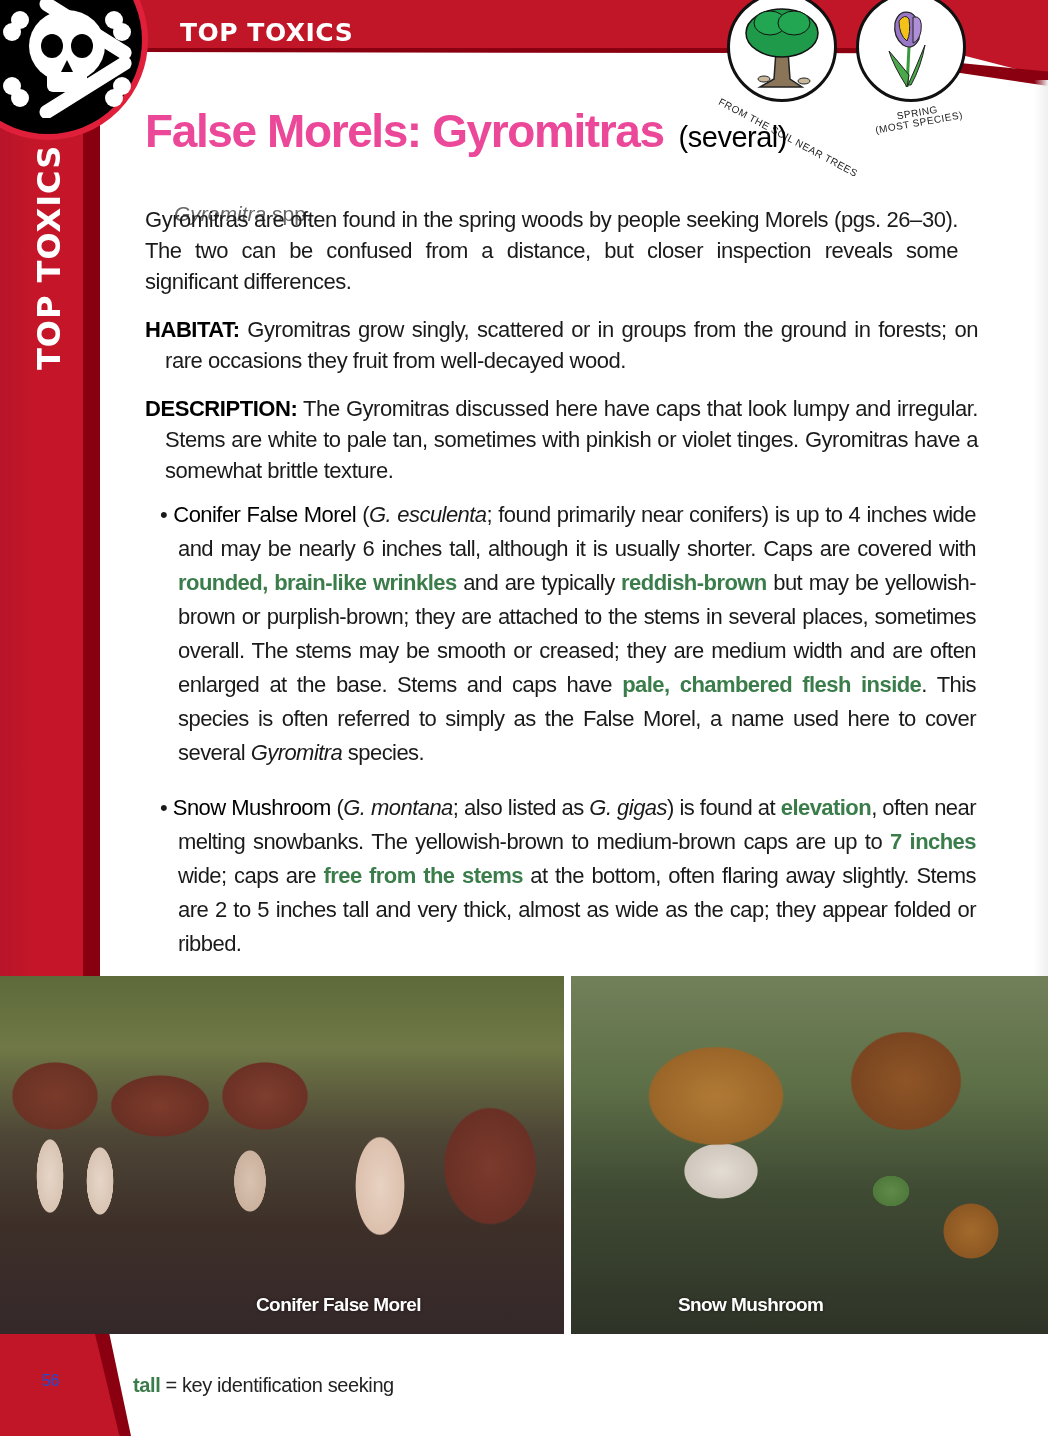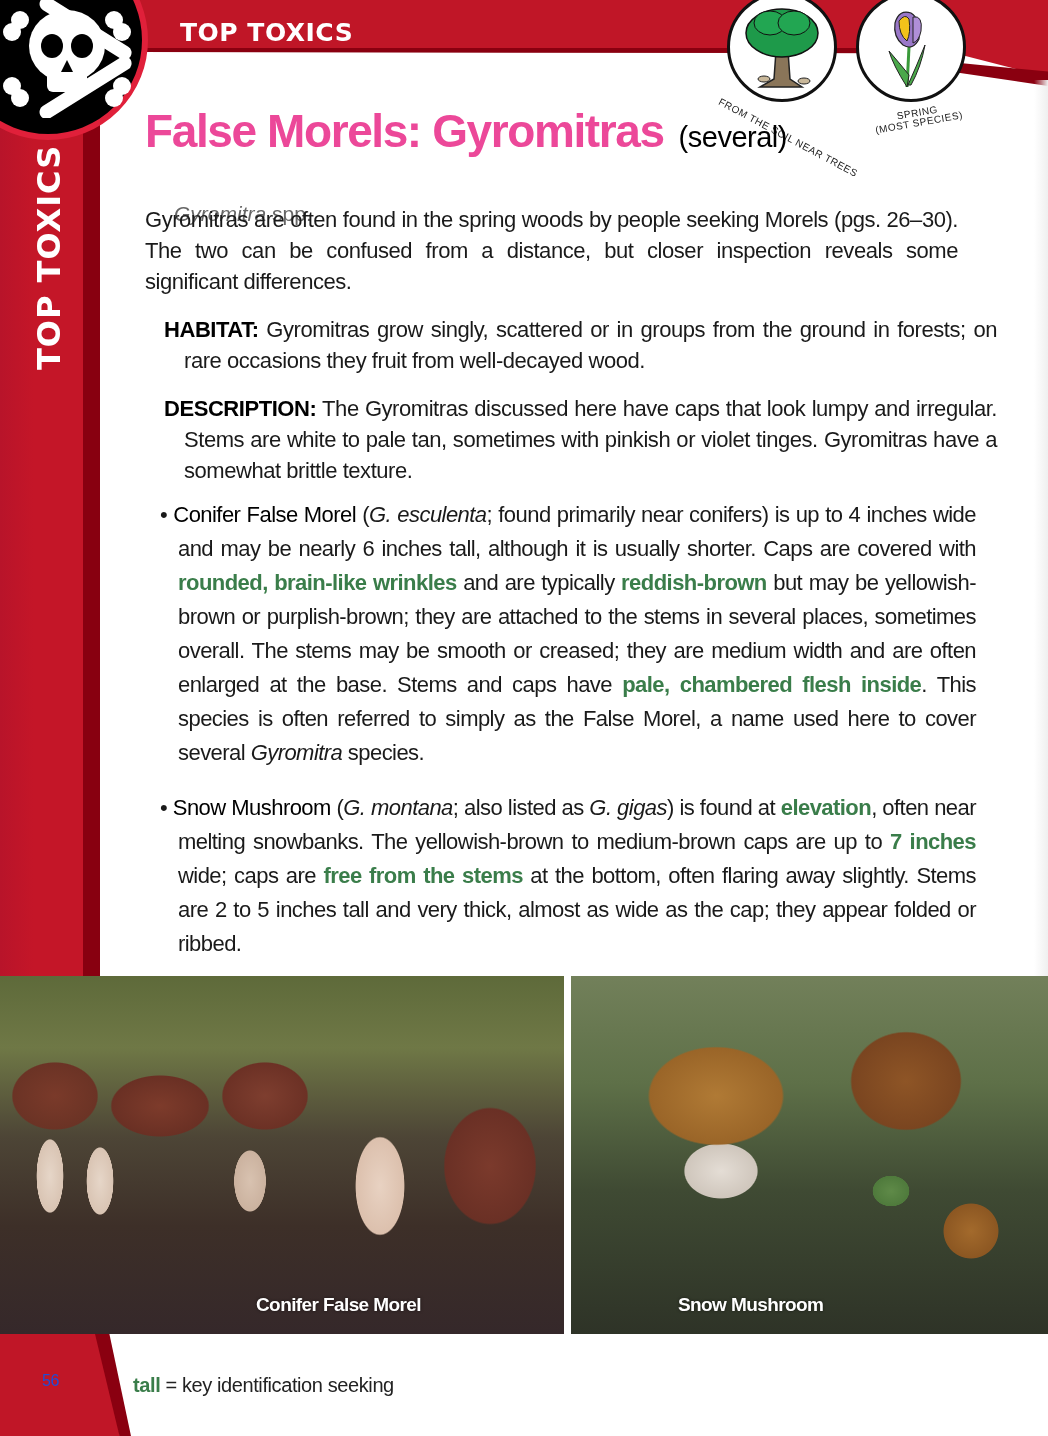--- a/index.html
+++ b/index.html
@@ -85,21 +85,21 @@
 
   
   .body-text {
     position: absolute; left: 145px; width: 813px;
     font-size: 22px; line-height: 31px; color: #1a1a1a; letter-spacing: -0.45px;
     text-align: justify;
   }
   .intro { top: 204px; }
   .habitat { top: 314px; }
   .description { top: 393px; }
-  .hanging { padding-left: 20px; text-indent: -20px; margin-left: 19px; }
+  .hanging { padding-left: 20px; text-indent: -20px; }
   .label-bold { font-weight: bold; color: #000; }
   .bullet-block { position: absolute; left: 160px; width: 798px; padding-left: 18px; text-indent: -18px; font-size: 22px; line-height: 34px; letter-spacing: -0.55px; text-align: justify; color:#1a1a1a;}
   .bullet-1 { top: 498px; }
   .bullet-2 { top: 791px; }
   .species-name { color: #000; }
   .green { color: #3a7d4a; font-weight: bold; }
   em { font-style: italic; }
 
   
   .photo {

